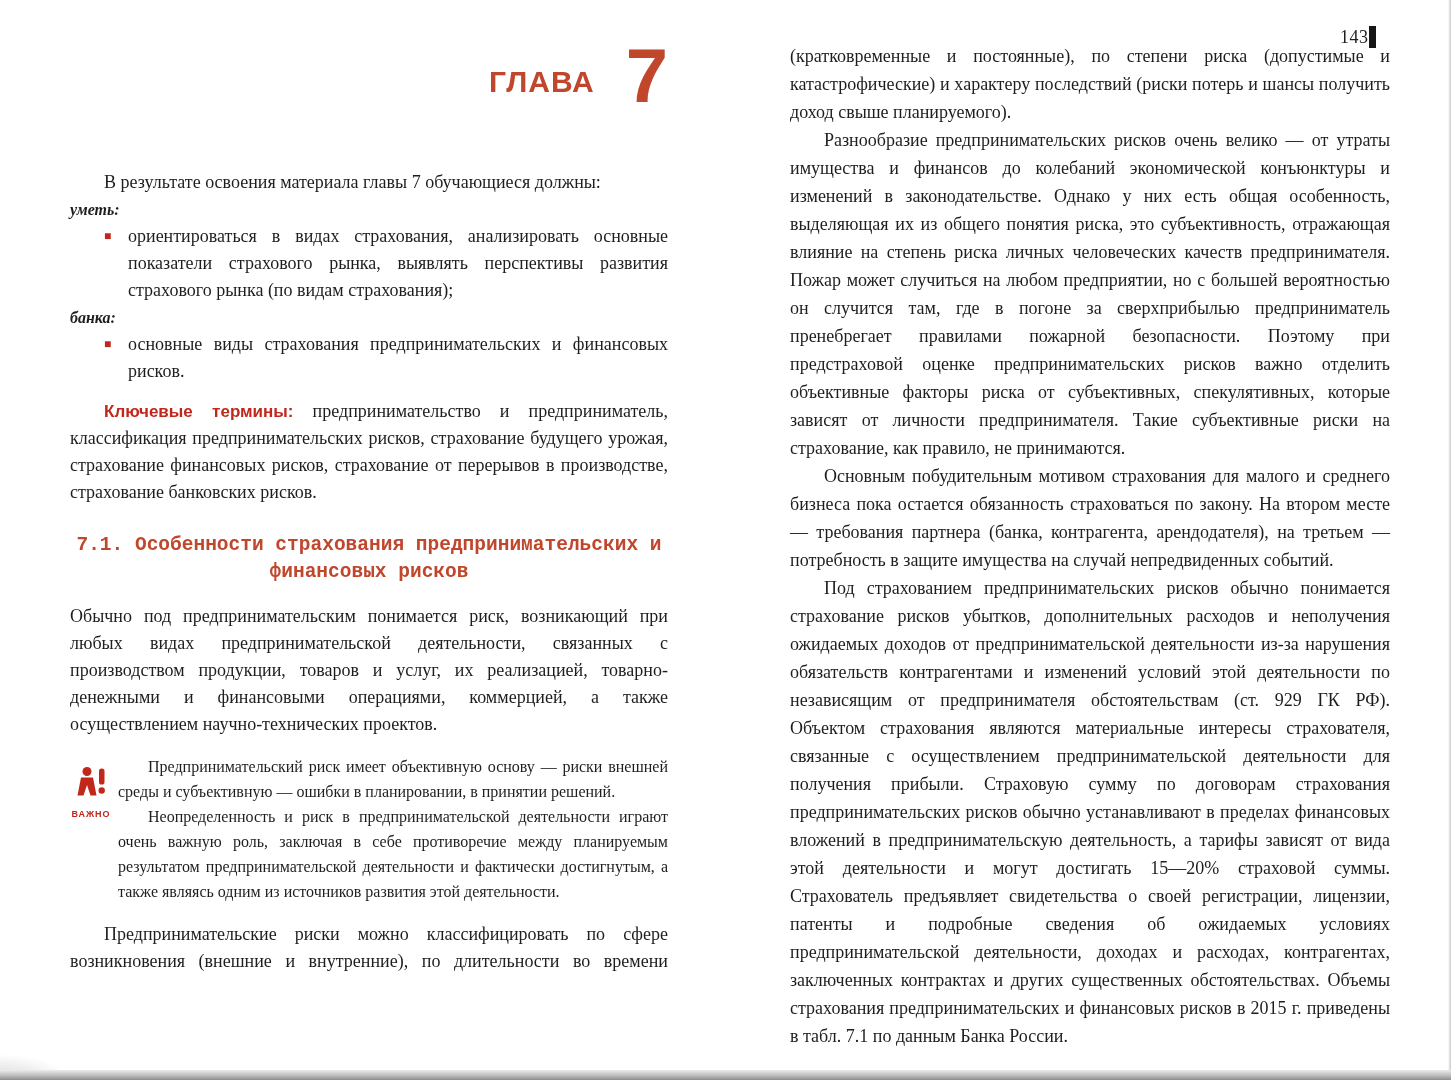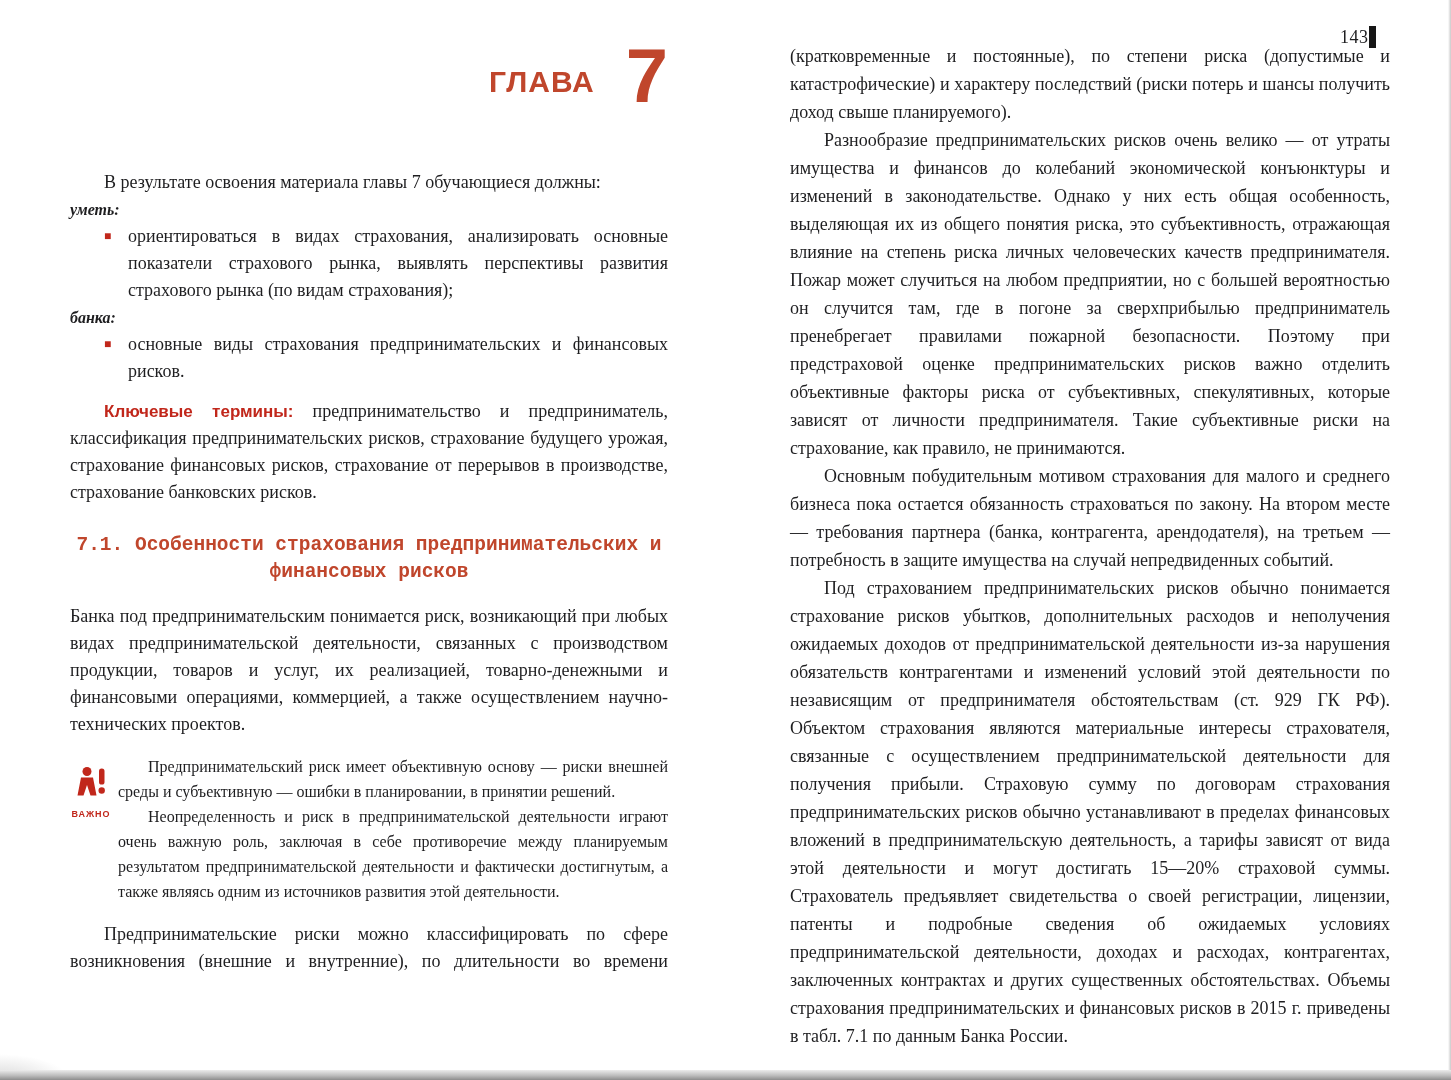--- a/index.html
+++ b/index.html
@@ -132,21 +132,21 @@
 
     <div class="bullet-item">
       <span class="bullet-marker">■</span>
       <span class="bullet-text">основные виды страхования предпринимательских и финансовых рисков.</span>
     </div>
 
     <p class="key-terms"><span class="key-terms-label">Ключевые термины:</span><span> предпринимательство и предприниматель, классификация предпринимательских рисков, страхование будущего урожая, страхование финансовых рисков, страхование от перерывов в производстве, страхование банковских рисков.</span></p>
 
     <h2 class="section-heading">7.1. Особенности страхования предпринимательских и финансовых рисков</h2>
 
-    <p class="body-para">Банка под предпринимательским понимается риск, возникающий при любых видах предпринимательской деятельности, связанных с производством продукции, товаров и услуг, их реализацией, товарно-денежными и финансовыми операциями, коммерцией, а также осуществлением научно-технических проектов.</p>
+    <p class="body-para">Обычно под предпринимательским понимается риск, возникающий при любых видах предпринимательской деятельности, связанных с производством продукции, товаров и услуг, их реализацией, товарно-денежными и финансовыми операциями, коммерцией, а также осуществлением научно-технических проектов.</p>
 
     <div class="important">
       <div class="important-icon-wrap">
         <span>
           <svg width="34" height="32" viewBox="0 0 34 32" aria-hidden="true">
             <circle cx="13" cy="5.5" r="4.5" fill="#c1271b"></circle>
             <path d="M7 11.5 L19 11.5 L22.5 29.5 L16.5 29.5 L13 19 L9.5 29.5 L3.5 29.5 Z" fill="#c1271b"></path>
             <rect x="25" y="2.5" width="5.5" height="16" rx="2.6" fill="#c1271b"></rect>
             <circle cx="27.7" cy="24.5" r="3.2" fill="#c1271b"></circle>
           </svg>

